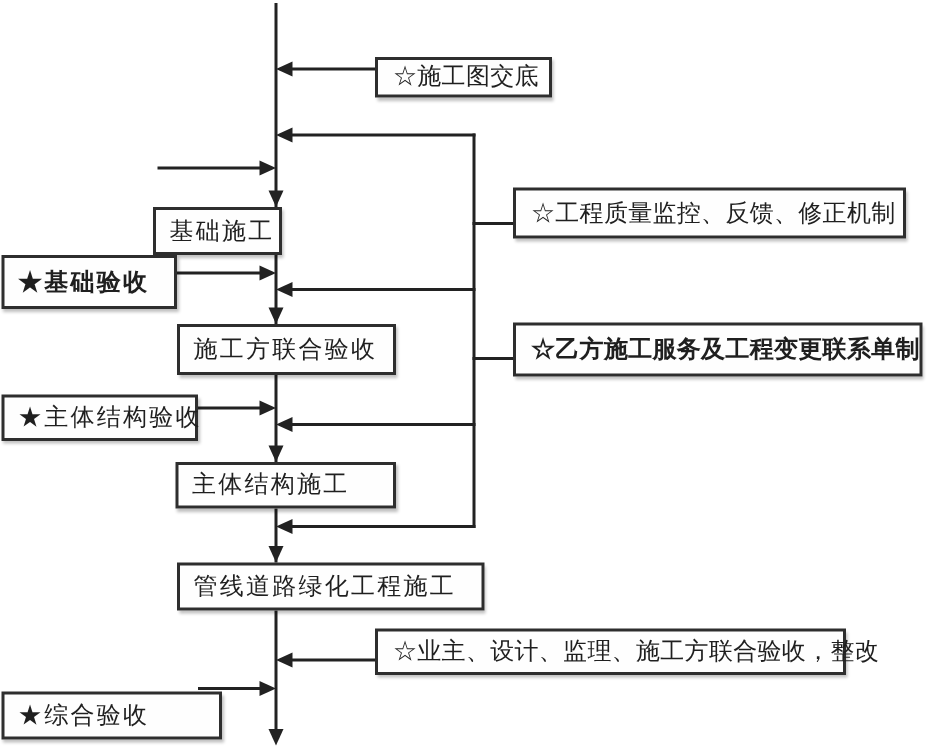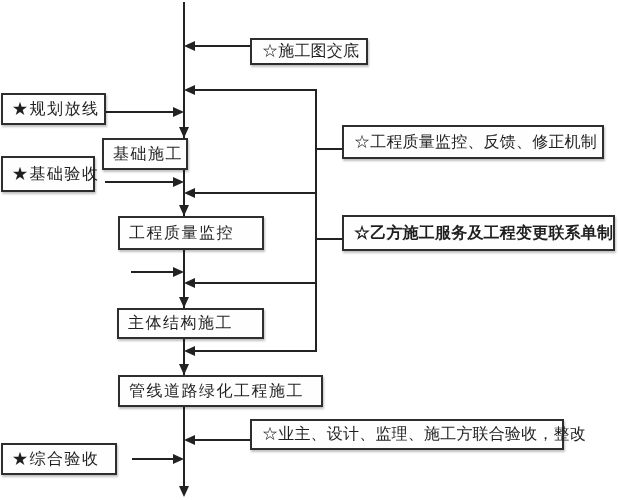--- a/index.html
+++ b/index.html
@@ -95,26 +95,26 @@
   <div class="arrow left" style="left:184px; top:278px;"></div>
   <div class="arrow left" style="left:184px; top:346px;"></div>
   <div class="arrow left" style="left:184px; top:435px;"></div>
 
   <div class="arrow right" style="left:173px; top:107px;"></div>
   <div class="arrow right" style="left:173px; top:177px;"></div>
   <div class="arrow right" style="left:173px; top:267px;"></div>
   <div class="arrow right" style="left:173px; top:454px;"></div>
 
   <div class="box" style="left:102px; top:138px; width:86px; height:32px;">基础施工</div>
-  <div class="box" style="left:118px; top:216px; width:146px; height:34px;">工程质量监控</div>
+  <div class="box" style="left:118px; top:216px; width:146px; height:34px;">施工方联合验收</div>
   <div class="box" style="left:117px; top:308px; width:147px; height:31px;">主体结构施工</div>
   <div class="box" style="left:118px; top:375px; width:205px; height:32px;">管线道路绿化工程施工</div>
 
-  <div class="box" style="left:1px; top:93px; width:105px; height:32px;">★规划放线</div>
-  <div class="box" style="left:1px; top:156px; width:94px; height:36px;">★基础验收</div>
-  <div class="box" style="left:1px; top:443px; width:116px; height:32px;">★综合验收</div>
+  <div class="box" style="left:1px; top:170px; width:117px; height:36px;font-weight:bold;">★基础验收</div>
+  <div class="box" style="left:1px; top:263px; width:131px; height:31px;">★主体结构验收</div>
+  <div class="box" style="left:1px; top:461px; width:147px; height:32px;">★综合验收</div>
 
   <div class="box annotation" style="left:342px; top:125px; width:262px; height:34px;">☆工程质量监控、反馈、修正机制</div>
   <div class="box annotation" style="left:250px; top:38px; width:118px; height:27px;">☆施工图交底</div>
   <div class="box annotation" style="left:342px; top:215px; width:273px; height:36px;font-weight:bold;">☆乙方施工服务及工程变更联系单制</div>
   <div class="box annotation" style="left:250px; top:419px; width:314px; height:31px;">☆业主、设计、监理、施工方联合验收，整改</div>
 
 </div>
 
 </body></html>

